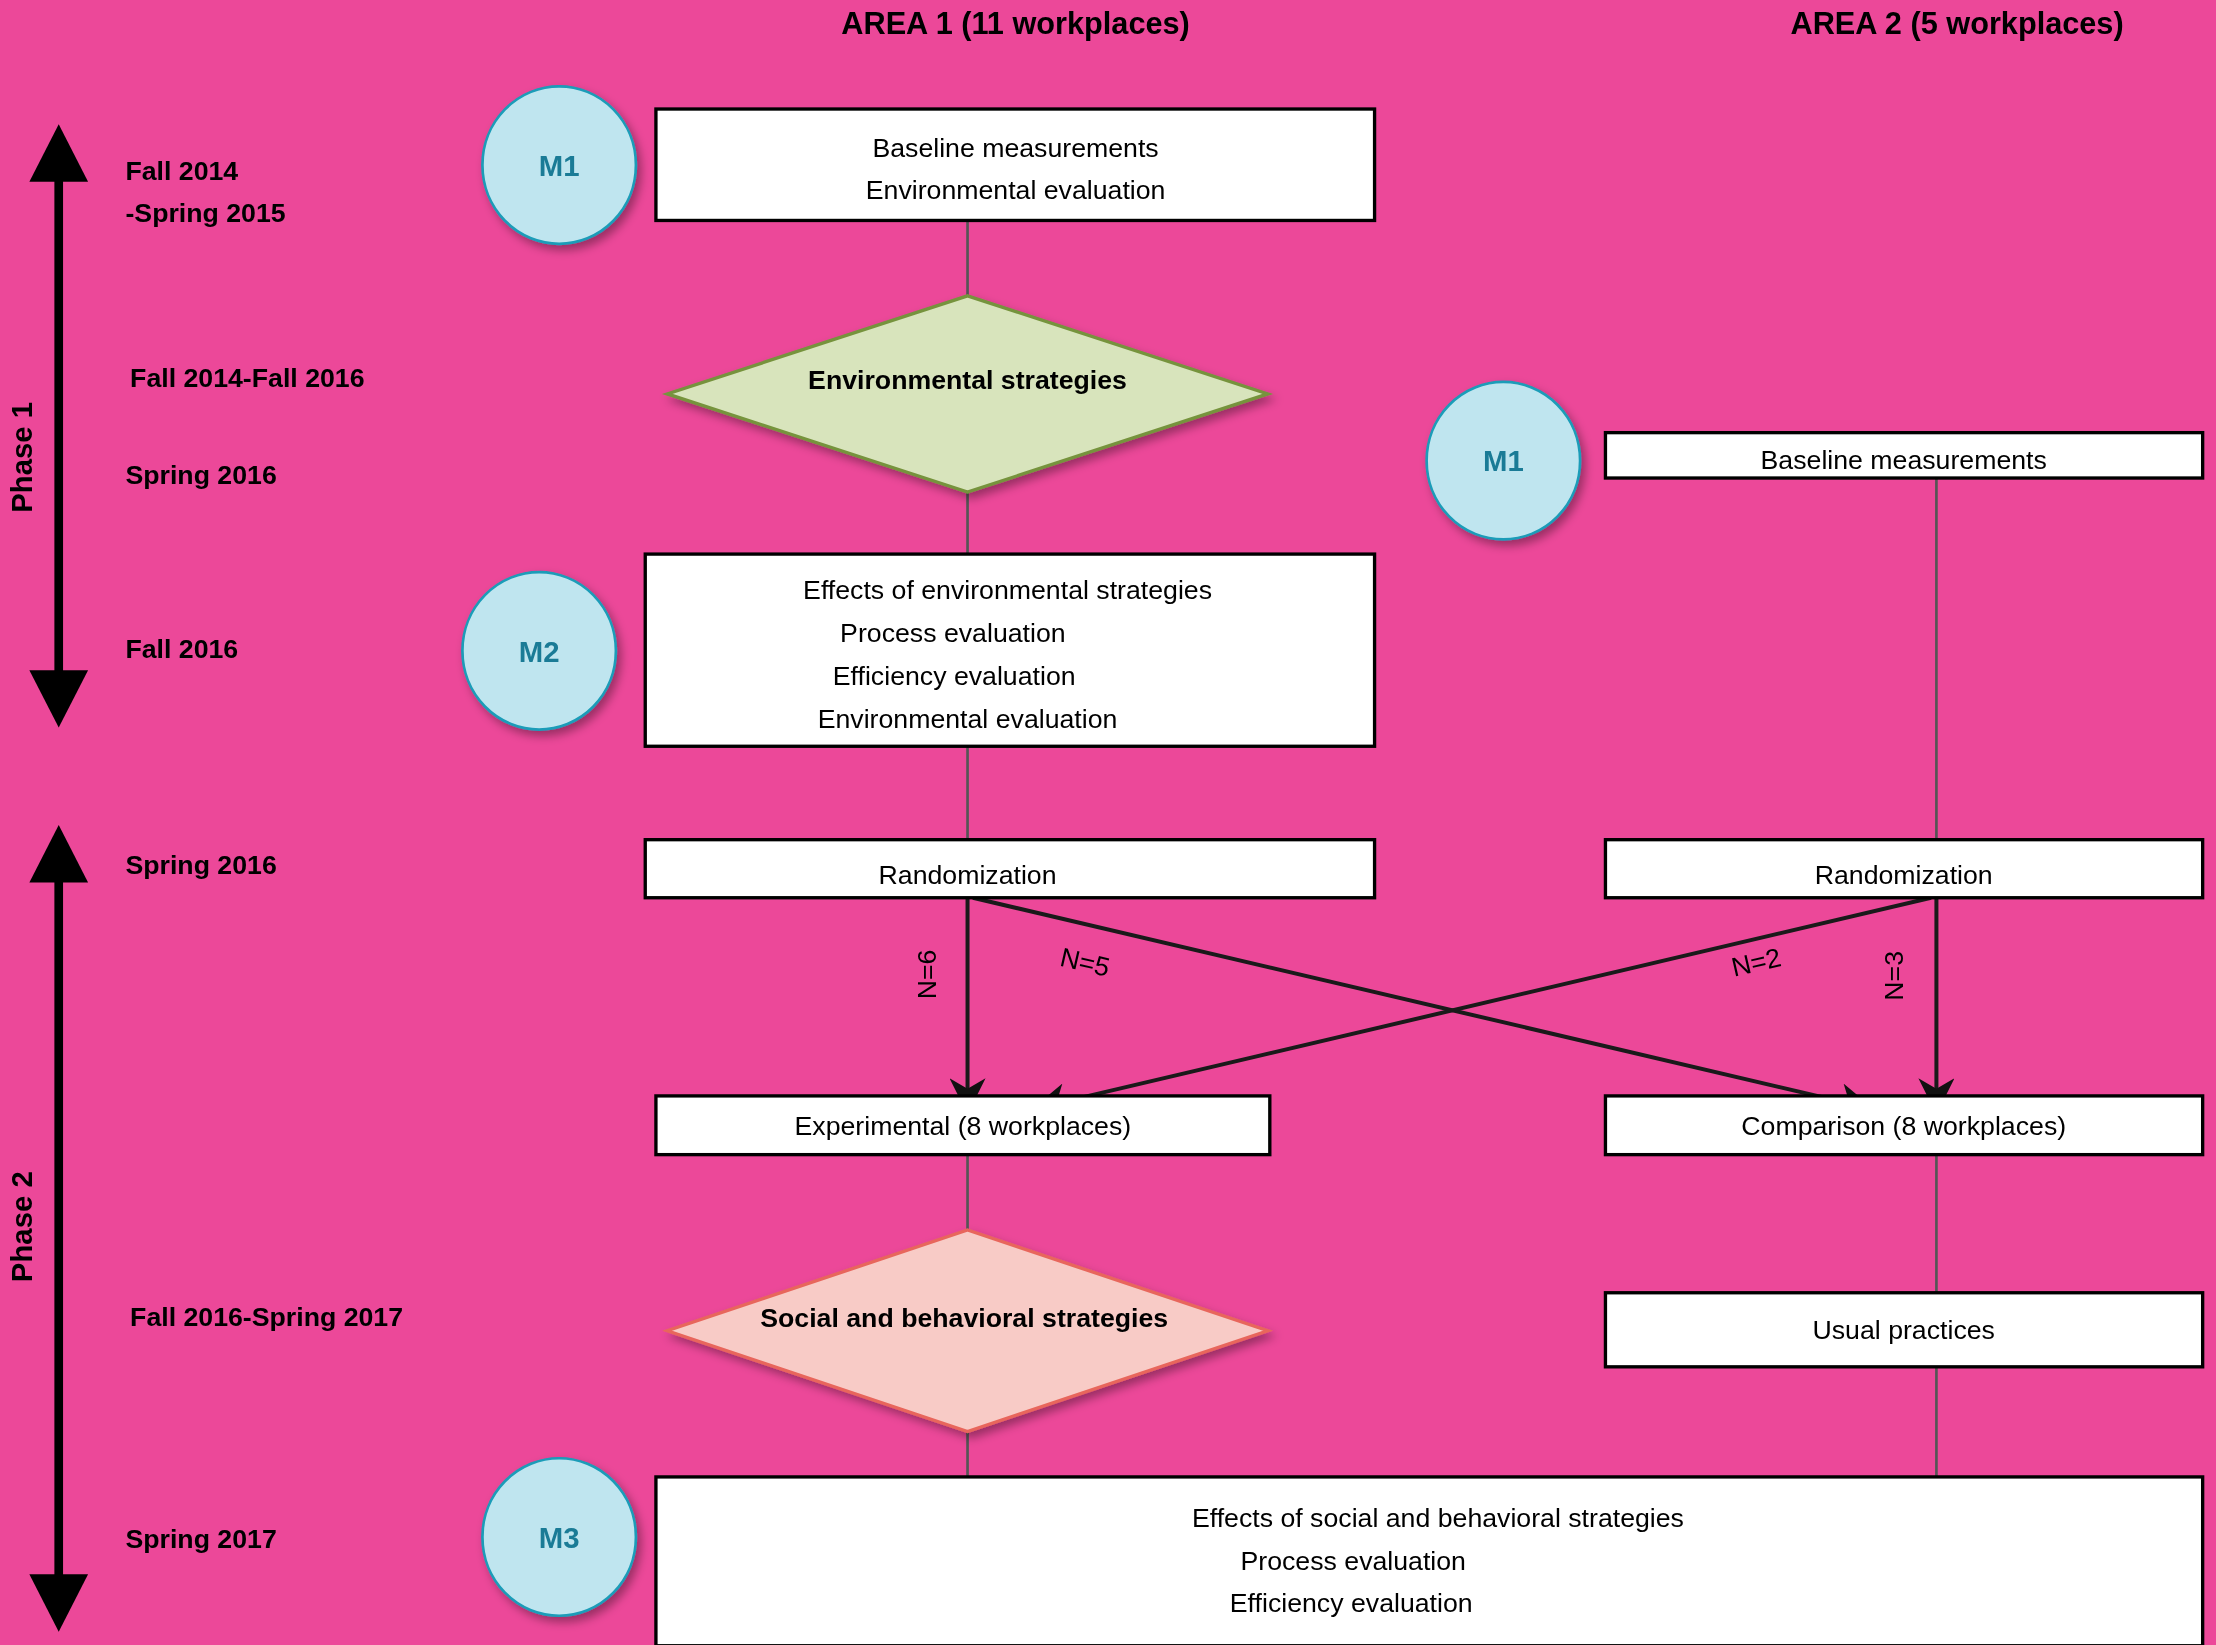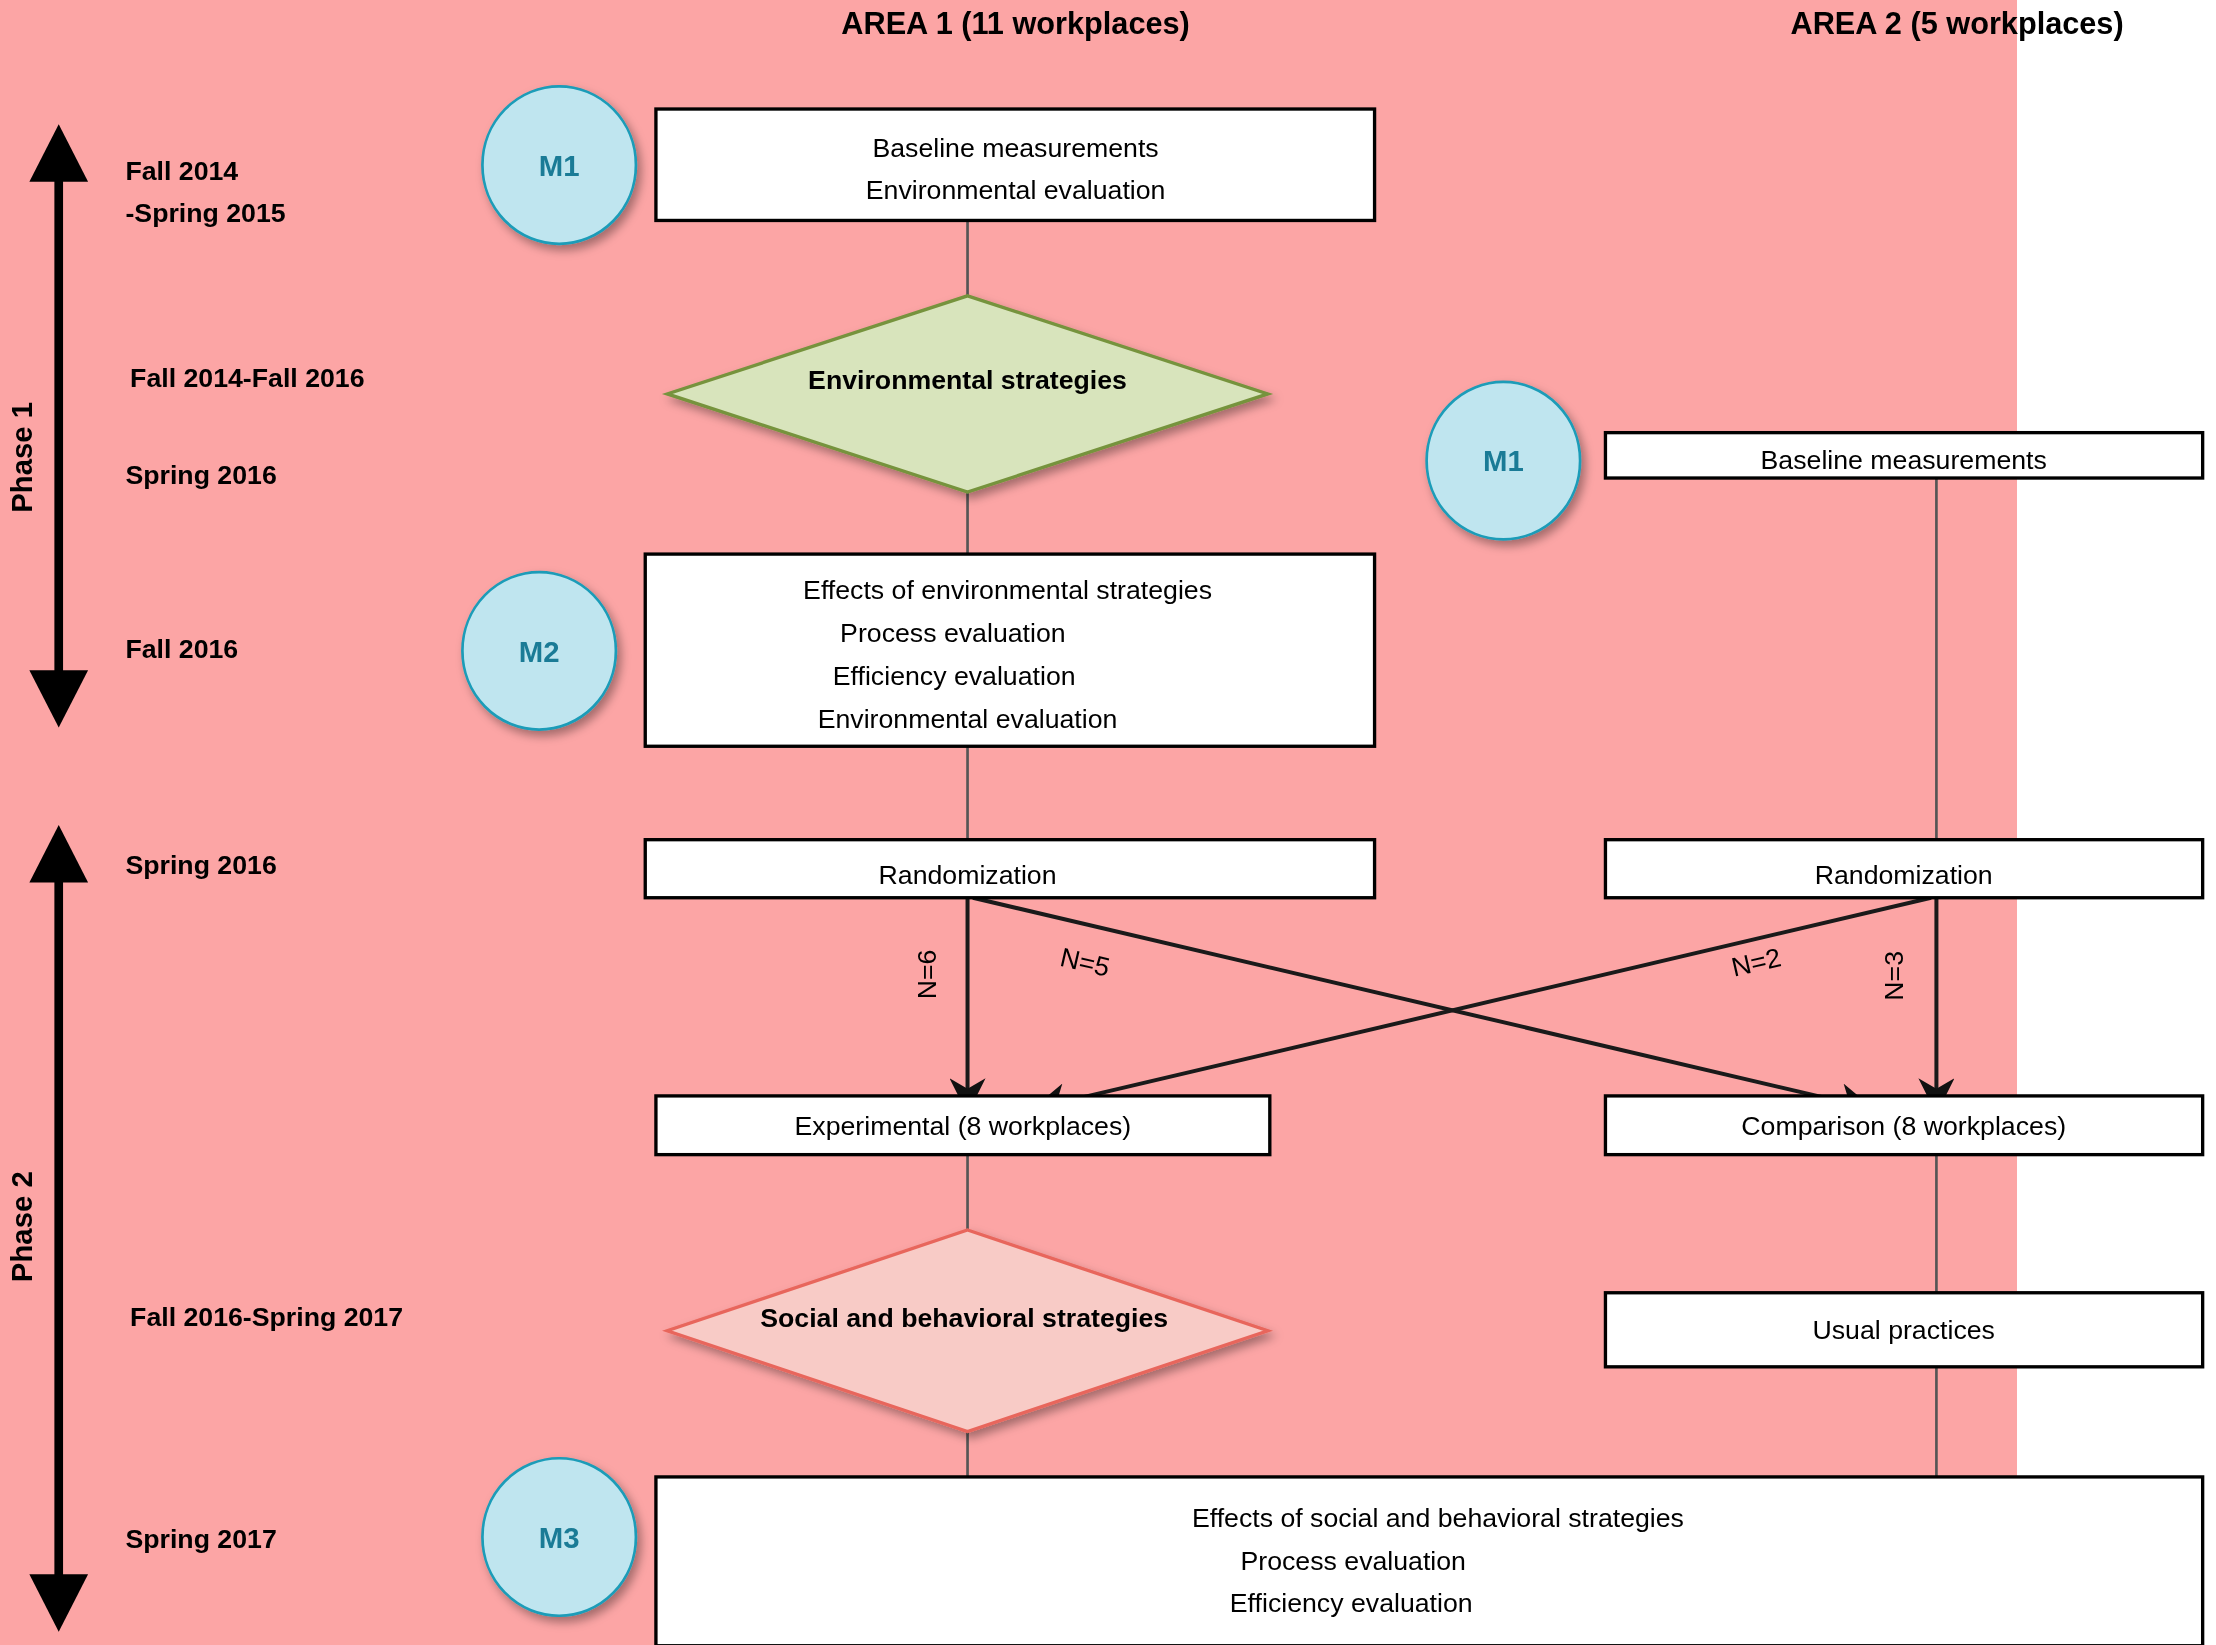--- a/index.html
+++ b/index.html
@@ -1,17 +1,17 @@
 <!DOCTYPE html>
 <html style="font-size:10.7px"><head>
 <meta charset="utf-8">
 <style>
   html,body{margin:0;padding:0;background:#ffffff;}
   body{width:2216px;height:1646px;font-family:"Liberation Sans",sans-serif;overflow:hidden;}
-  #stage{position:relative;width:2017px;height:1646px;background:#fca5a5;}
+  #stage{position:relative;width:2216px;height:1646px;background:#ec4899;}
   svg.layer{position:absolute;top:0;left:0;width:2216px;height:1646px;}
   .node-text{font-family:"Liberation Sans",sans-serif;font-size:40px;fill:#000;}
   .node-text-b{font-family:"Liberation Sans",sans-serif;font-size:40px;font-weight:bold;fill:#000;}
   .hdr{font-family:"Liberation Sans",sans-serif;font-size:46px;font-weight:bold;fill:#000;}
   .timelbl{font-family:"Liberation Sans",sans-serif;font-size:40px;font-weight:bold;fill:#000;}
   .phaselbl{font-family:"Liberation Sans",sans-serif;font-size:44px;font-weight:bold;fill:#000;}
   .mlbl{font-family:"Liberation Sans",sans-serif;font-size:44px;font-weight:bold;fill:#1a7b96;}
   .nlbl{font-family:"Liberation Sans",sans-serif;font-size:40px;fill:#000;}
   .boxrect{fill:#ffffff;stroke:#000000;stroke-width:5;}
   .conn{stroke:#555555;stroke-width:4;fill:none;}

